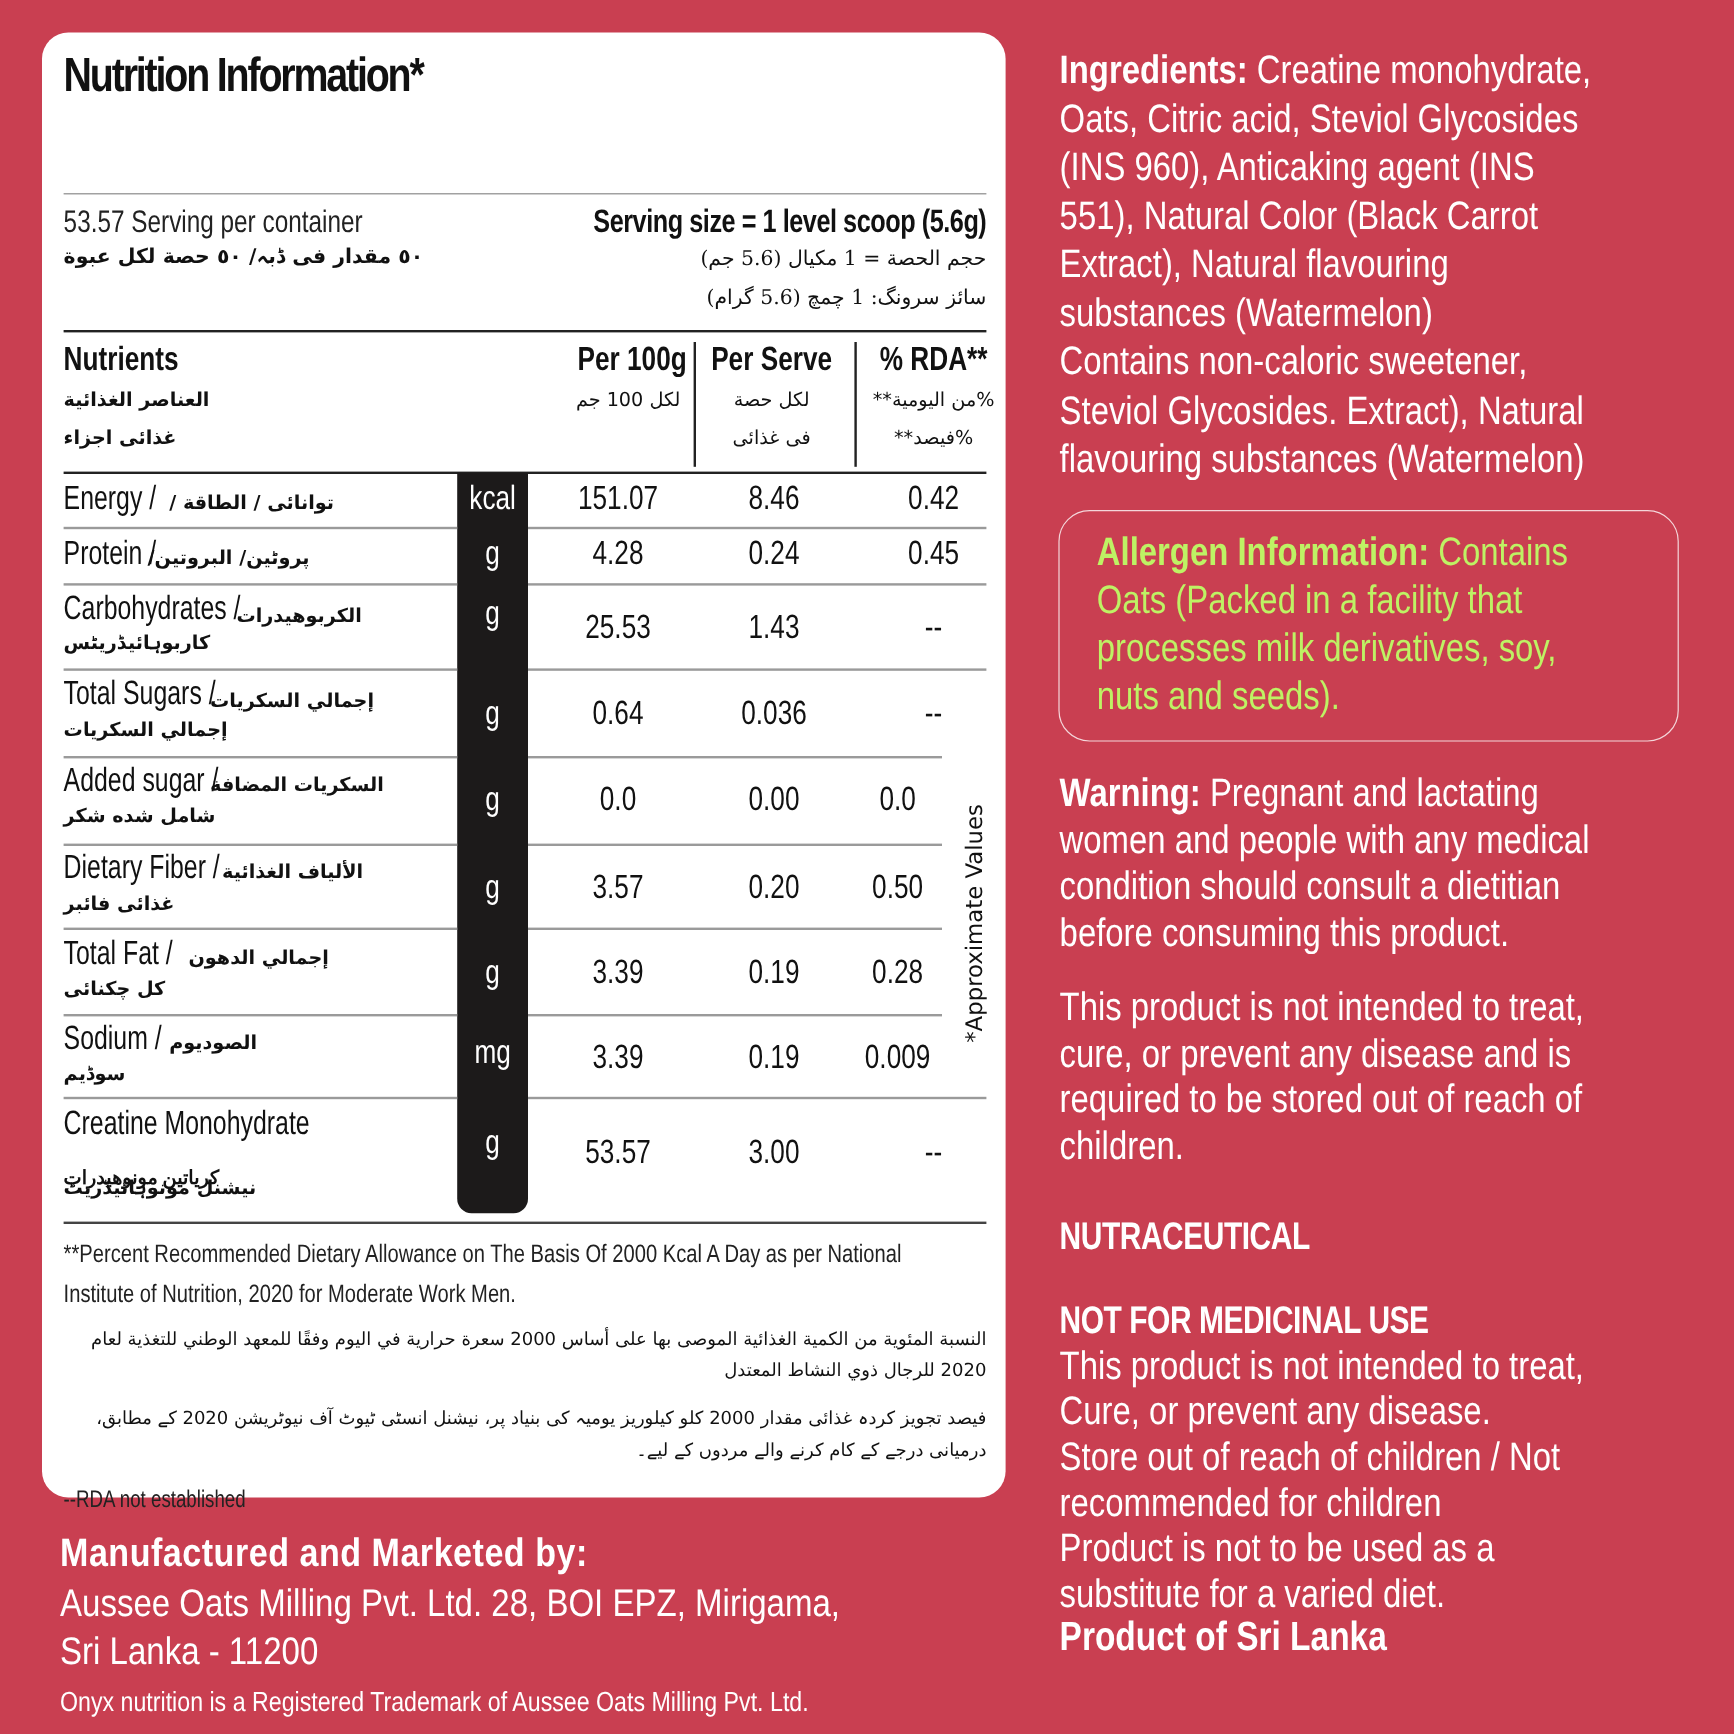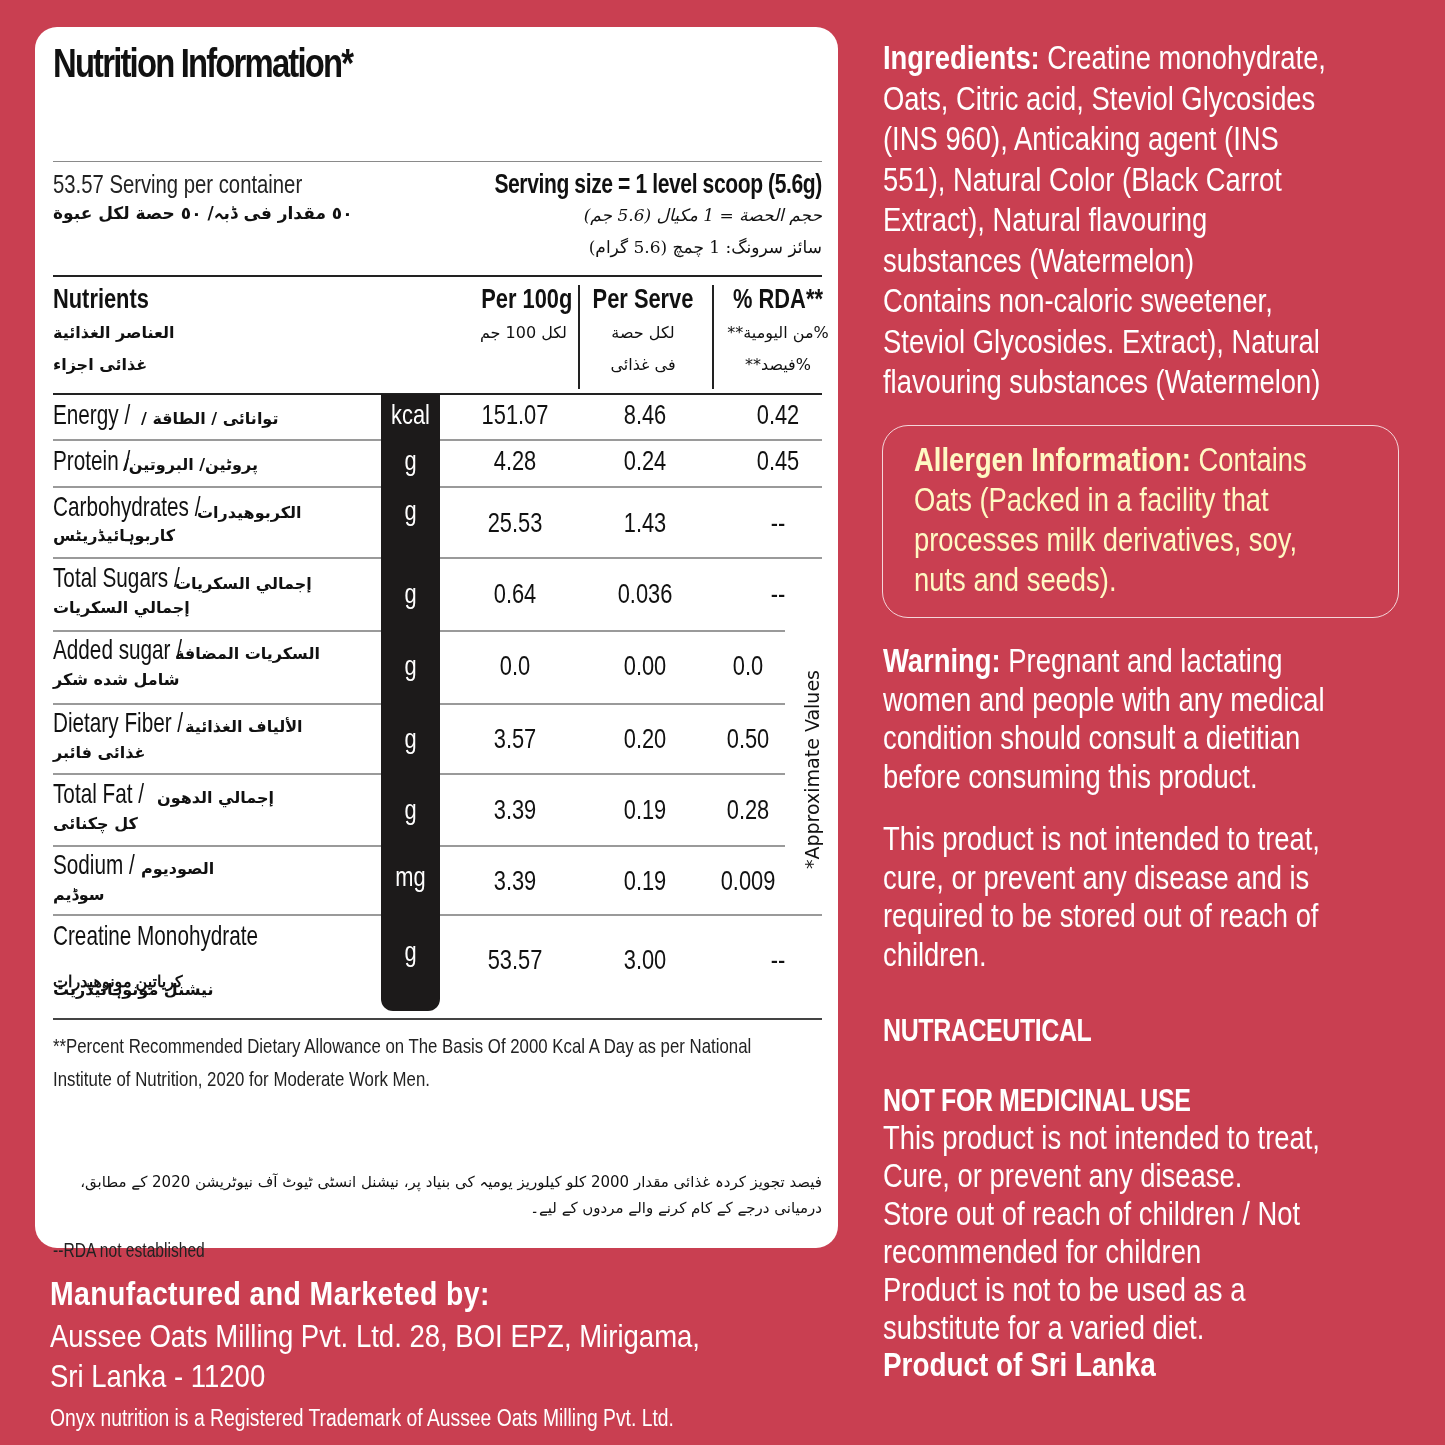--- a/index.html
+++ b/index.html
@@ -158,21 +158,21 @@
     .rc .inner { transform: scaleX(0.83); transform-origin: left top; width: 650px; }
     .rc b { font-weight: bold; }
     .allergen-box {
       position: absolute; left: 882px; top: 425px;
       width: 517px; height: 193px;
       border: 1.5px solid #f4d6da;
       border-radius: 26px;
     }
     .allergen-text {
       position: absolute; left: 914px; top: 440px; width: 520px;
-      color: #fef9c3; font-size: 33px; line-height: 40px;
+      color: #bef264; font-size: 33px; line-height: 40px;
       font-family: "Liberation Sans", sans-serif;
     }
     .allergen-text .inner { transform: scaleX(0.83); transform-origin: left top; width: 560px; }
     .heading-caps {
       position: absolute; left: 883px;
       color: #fff; font-weight: bold; font-size: 32px; white-space: nowrap;
       font-family: "Liberation Sans", sans-serif;
       transform: scaleX(0.78); transform-origin: left top; letter-spacing: -0.5px;
     }
     .product-of {
@@ -187,21 +187,21 @@
 <body>
 
 <div class="card">
   <div class="card-inner">
     <div class="title">Nutrition Information*</div>
     <div class="hr thin" style="top:134px;"></div>
 
     <div class="serving-left">53.57 Serving per container</div>
     <div class="serving-left-ar">٥٠ مقدار فی ڈبہ/ ٥٠ حصة لكل عبوة</div>
     <div class="serving-right">Serving size = 1 level scoop (5.6g)</div>
-    <div class="serving-right-ar" style="top:178px;font-style:italic;">حجم الحصة = 1 مكيال (5.6 جم)</div>
+    <div class="serving-right-ar" style="top:178px;">حجم الحصة = 1 مكيال (5.6 جم)</div>
     <div class="serving-right-ar" style="top:210px;">سائز سرونگ: 1 چمچ (5.6 گرام)</div>
     <div class="hr thick" style="top:248px;"></div>
 
     <div class="th" style="left:0; transform-origin:left top;">Nutrients</div>
     <div class="th-ar" style="left:0; top:296px; font-weight:bold;">العناصر الغذائية</div>
     <div class="th-ar" style="left:0; top:328px; font-weight:bold;">غذائی اجزاء</div>
 
     <div class="th" style="left:404px; width:110px; text-align:right; transform-origin:right top;">Per 100g</div>
     <div class="th-ar" style="left:404px; width:110px; top:296px; text-align:right;">لكل 100 جم</div>
     <div class="vline" style="left:525px;"></div>
@@ -320,20 +320,21 @@
       <div class="unit" style="top:16px;">g</div>
       <div class="val v1" style="top:24px;">53.57</div>
       <div class="val v2" style="top:24px;">3.00</div>
       <div class="val v3" style="top:24px;">--</div>
     </div>
     <div class="hr thick" style="top:991px; background:#444;"></div>
 
     <div class="approx" style="top:842px; left:748px;">*Approximate Values</div>
 
     <div class="footnote" style="top:1002px;">**Percent Recommended Dietary Allowance on The Basis Of 2000 Kcal A  Day as per National Institute of Nutrition, 2020 for Moderate Work Men.</div>
+    <div class="footnote-ar" style="top:1076px;">النسبة المئوية من الكمية الغذائية الموصى بها على أساس 2000 سعرة حرارية في اليوم وفقًا للمعهد الوطني للتغذية لعام 2020 للرجال ذوي النشاط المعتدل</div>
     <div class="footnote-ar" style="top:1142px;">فیصد تجویز کردہ غذائی مقدار 2000 کلو کیلوریز یومیہ کی بنیاد پر، نیشنل انسٹی ٹیوٹ آف نیوٹریشن 2020 کے مطابق، درمیانی درجے کے کام کرنے والے مردوں کے لیے۔</div>
     <div class="rda-note" style="top:1212px;">--RDA not established</div>
   </div>
 </div>
 
 <div class="mfr-title">Manufactured and Marketed by:</div>
 <div class="mfr-addr">
   <span class="line">Aussee Oats Milling Pvt. Ltd. 28, BOI EPZ, Mirigama,</span>
   <span class="line">Sri Lanka - 11200</span>
 </div>

